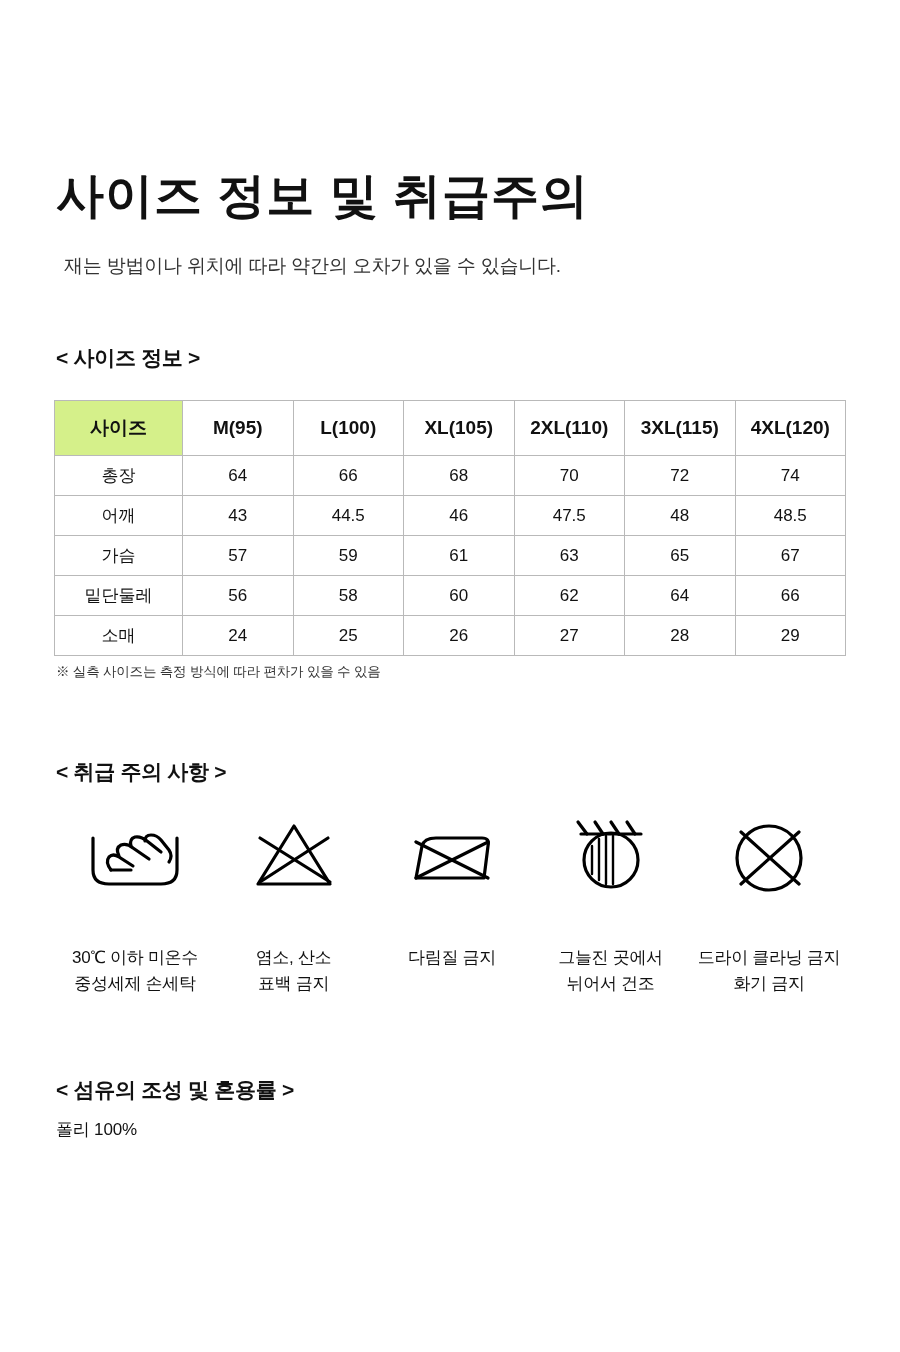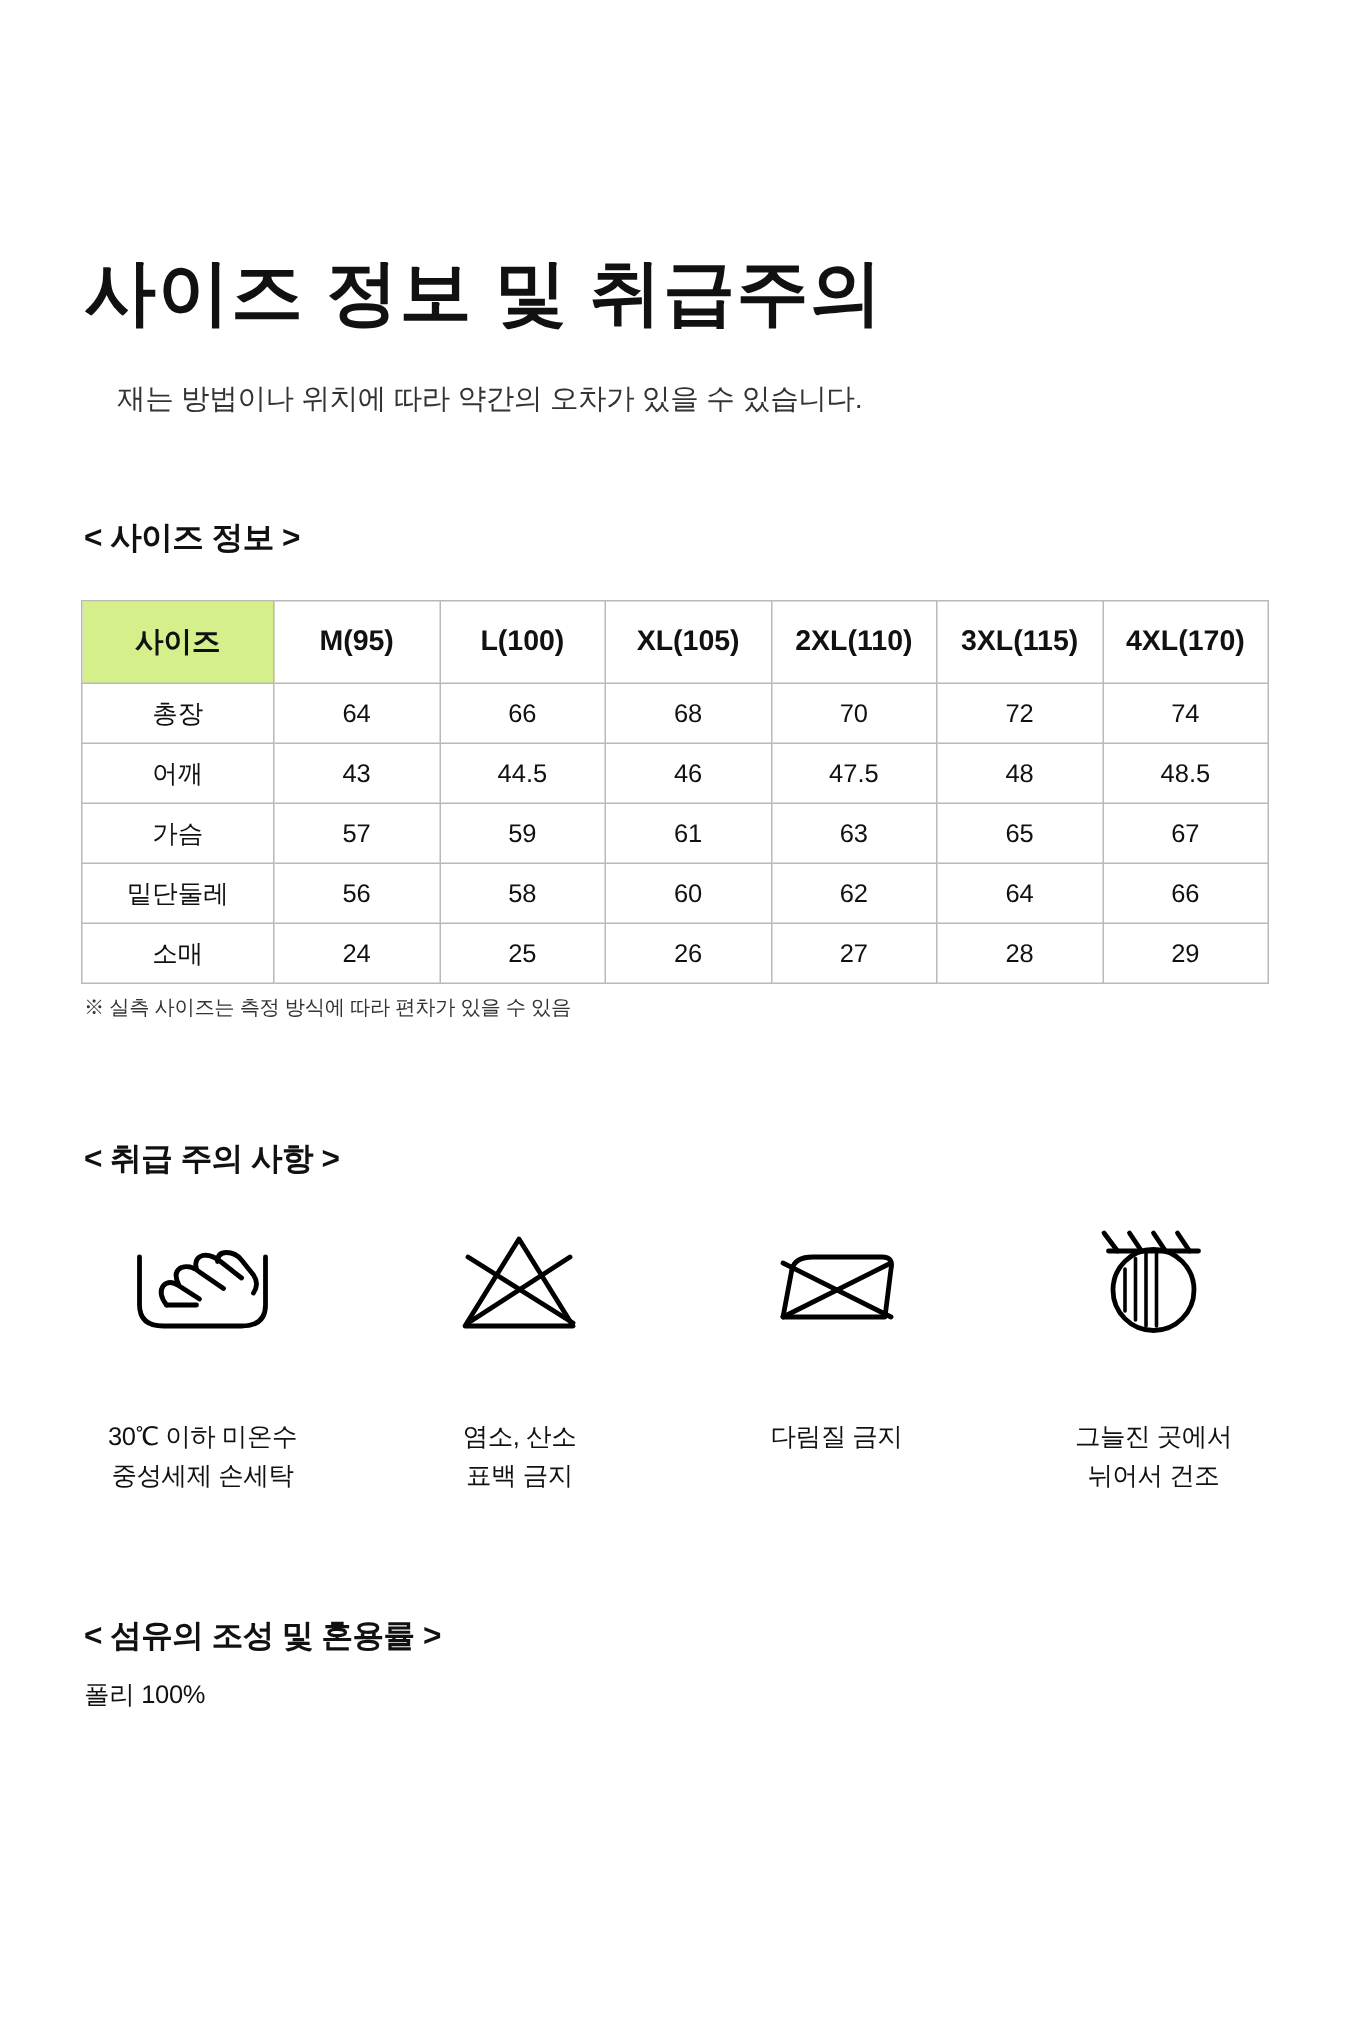--- a/index.html
+++ b/index.html
@@ -30,21 +30,21 @@
     top: 168px;
     font-size: 48px;
     font-weight: bold;
     letter-spacing: 1px;
     margin: 0;
     color: #111111;
     line-height: 1.15;
   }
   .subtitle {
     position: absolute;
-    left: 78px;
+    left: 64px;
     top: 253px;
     font-size: 19px;
     color: #333333;
     margin: 0;
     letter-spacing: -0.2px;
   }
 
   
   .section-heading {
     font-size: 21px;
@@ -169,21 +169,21 @@
           <col>
       </colgroup>
       <tbody>
         <tr class="head">
           <td class="corner">사이즈</td>
           <td>M(95)</td>
           <td>L(100)</td>
           <td>XL(105)</td>
           <td>2XL(110)</td>
           <td>3XL(115)</td>
-          <td>4XL(170)</td>
+          <td>4XL(120)</td>
         </tr>
 
         <tr>
           <td class="rowlabel">총장</td>
           <td>64</td>
           <td>66</td>
           <td>68</td>
           <td>70</td>
           <td>72</td>
           <td>74</td>
@@ -288,19 +288,30 @@
           <path d="M41 34 L41 62" stroke-width="2.4"></path>
           <path d="M48 27 L48 68" stroke-width="2.4"></path>
           <path d="M55 24 L55 72" stroke-width="2.4"></path>
           <path d="M62 24 L62 72" stroke-width="2.4"></path>
         </svg>
       </div>
       <div class="care-label">그늘진 곳에서
 뉘어서 건조</div>
     </div>
 
+    <div class="care-item">
+      <div class="care-icon">
+        <svg width="120" height="86" viewBox="0 0 120 86" fill="none" stroke="#000" stroke-width="3.2" stroke-linecap="round" stroke-linejoin="round">
+          <circle cx="60" cy="46" r="32"></circle>
+          <path d="M32 20 L90 72"></path>
+          <path d="M90 20 L32 72"></path>
+        </svg>
+      </div>
+      <div class="care-label">드라이 클라닝  금지
+화기 금지</div>
+    </div>
 
   </div>
 
   <h2 class="section-heading" id="fabric-section-heading">&lt; 섬유의 조성 및 혼용률 &gt;</h2>
   <div class="fabric-line" id="fabric-line-1">폴리 100%</div>
 
 </div>
 
 </body></html>

